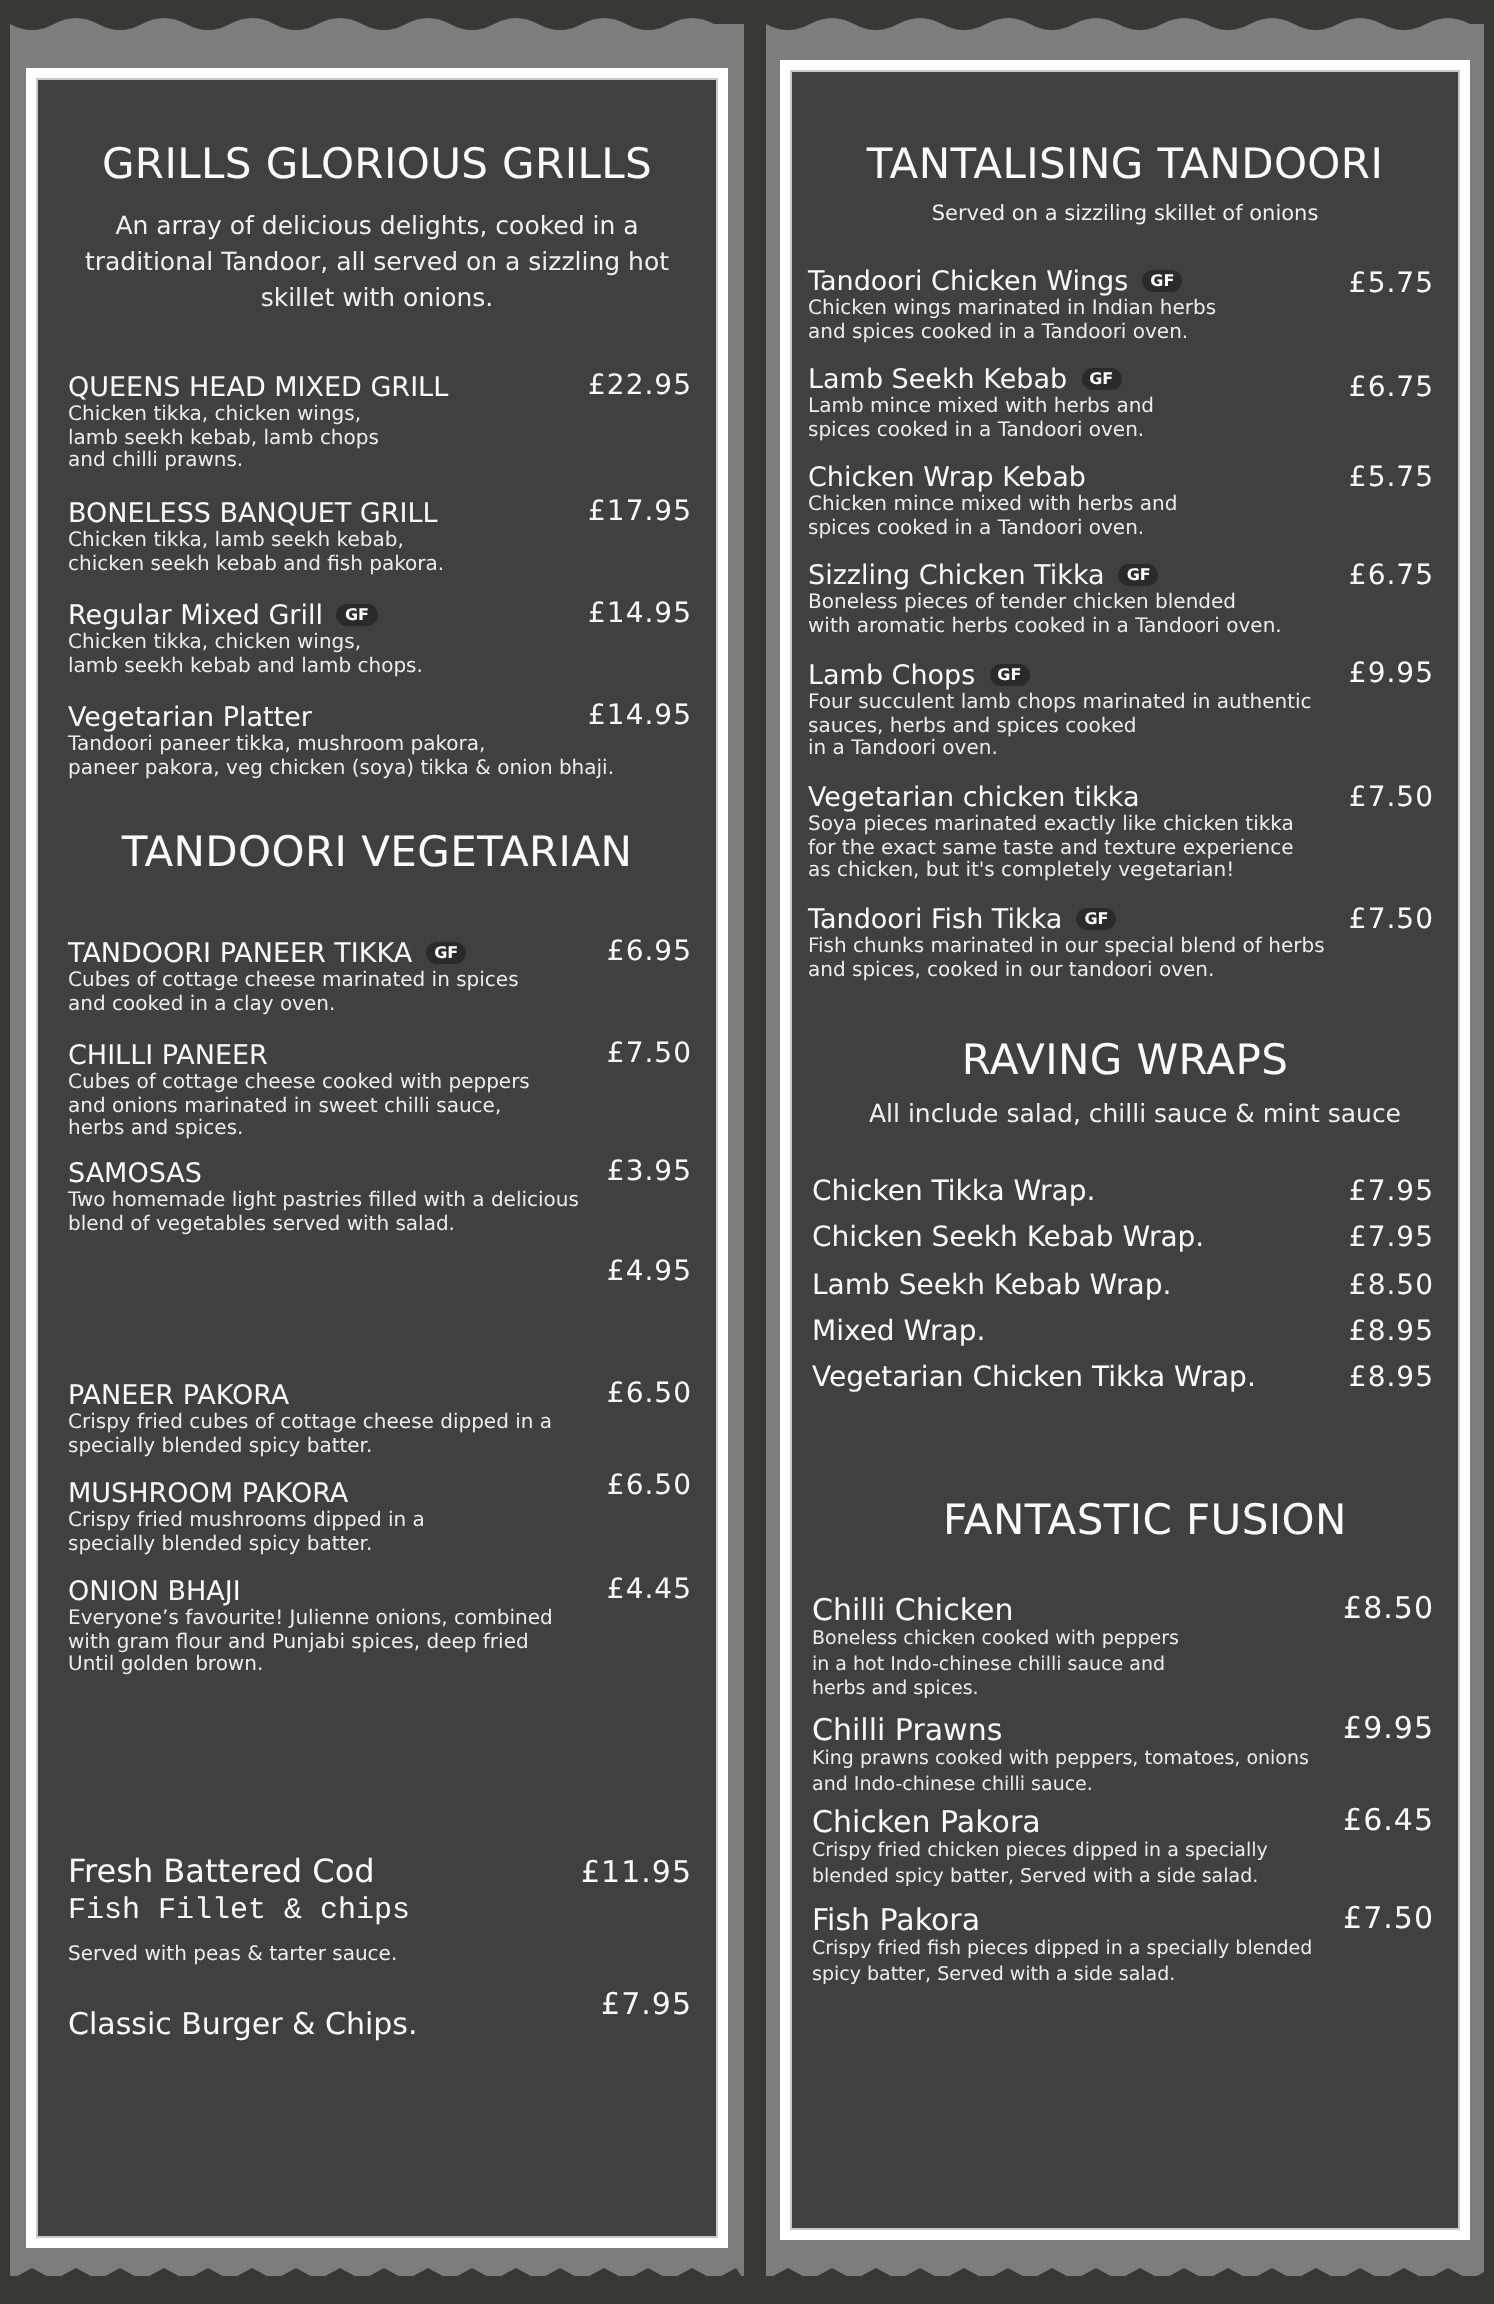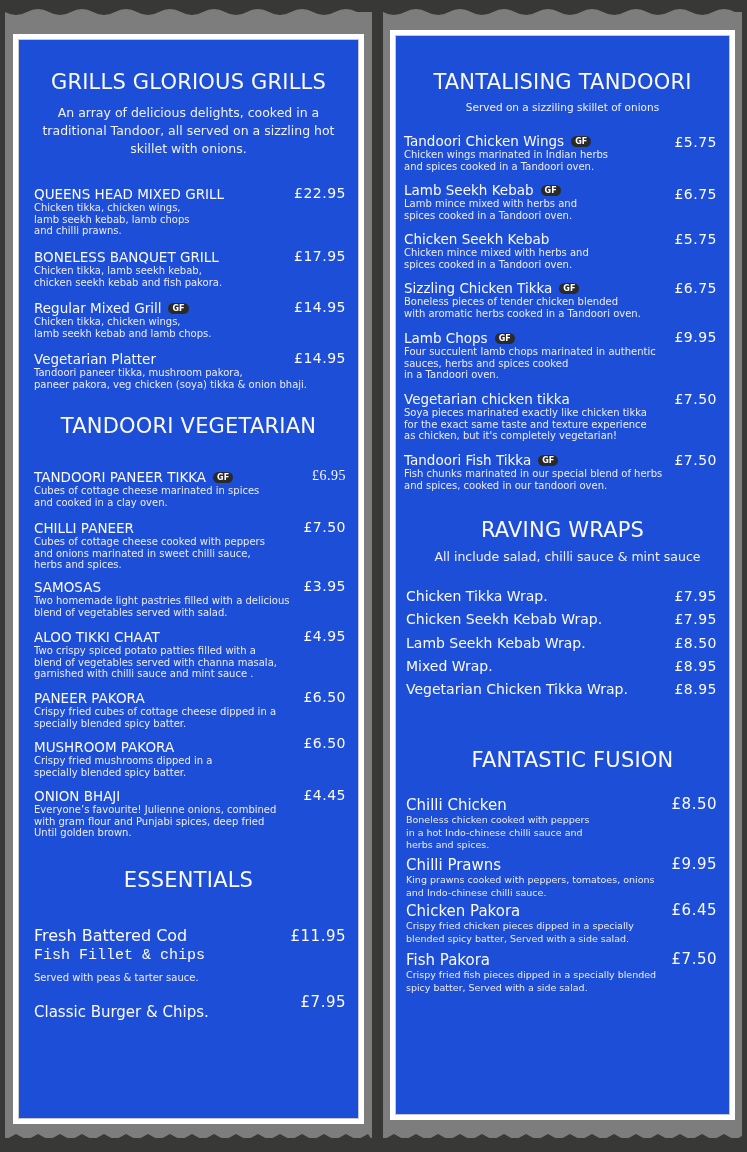--- a/index.html
+++ b/index.html
@@ -6,21 +6,21 @@
   body {
     width:747px; height:1152px; background:#383836; position:relative; overflow:hidden;
     font-family:"DejaVu Sans", sans-serif; color:#f2f2f2;
   }
   .panel { position:absolute; top:8px; background:#7d7d7d; }
   .panel.left { left:5px; width:367px; height:1130px; }
   .panel.right { left:383px; width:359px; height:1130px; }
   .zig { position:absolute; left:0; width:100%; height:12px; }
   .zig.top { top:-4px; }
   .zig.bottom { bottom:-6px; }
-  .frame { position:absolute; border:5px solid #ffffff; background:#1d4ed8; box-sizing:border-box; }
+  .frame { position:absolute; border:5px solid #ffffff; background:#404040; box-sizing:border-box; }
   .panel.left .frame { left:8px; top:26px; width:351px; height:1090px; }
   .panel.right .frame { left:7px; top:22px; width:345px; height:1090px; }
   .frame-inner { position:absolute; left:0; top:0; right:0; bottom:0; border:1px solid #c8c8c8; }
   .sec-title { position:absolute; left:0; right:0; text-align:center; font-size:21px; letter-spacing:0.2px; color:#fafafa; white-space:nowrap; }
   .sec-sub { position:absolute; left:0; right:0; text-align:center; font-size:12.5px; line-height:18px; color:#f0f0f0; }
   .item { position:absolute; }
   .iname { font-size:13.5px; white-space:nowrap; line-height:16px; color:#fafafa; }
   .idesc { font-size:10px; line-height:11.5px; color:#ececec; white-space:pre-line; }
   .price { position:absolute; font-size:14px; color:#fafafa; letter-spacing:0.5px; text-align:right; }
   .gf { display:inline-block; background:#2a2a2a; color:#ffffff; font-size:8px; font-weight:bold; line-height:11px; padding:0 4px; border-radius:6px; margin-left:7px; vertical-align:2px; }
@@ -70,43 +70,37 @@
       </div>
       <div class="price" style="right:12px; top:310px;">£14.95</div>
 
       <div class="sec-title" style="top:374px;">TANDOORI VEGETARIAN</div>
 
       <div class="item" style="left:15px; top:429px; width:300px;">
         <div class="iname"><span>TANDOORI PANEER TIKKA</span><span class="gf">GF</span></div>
         <div class="idesc">Cubes of cottage cheese marinated in spices
 and cooked in a clay oven.</div>
       </div>
-      <div class="price" style="right:12px; top:428px;font-family:Liberation Serif, serif;">£6.95</div>
+      <div class="price" style="right:12px; top:428px;">£6.95</div>
 
       <div class="item" style="left:15px; top:480px; width:300px;">
         <div class="iname">CHILLI PANEER</div>
         <div class="idesc">Cubes of cottage cheese cooked with peppers
 and onions marinated in sweet chilli sauce,
 herbs and spices.</div>
       </div>
       <div class="price" style="right:12px; top:479px;">£7.50</div>
 
       <div class="item" style="left:15px; top:539px; width:300px;">
         <div class="iname">SAMOSAS</div>
         <div class="idesc">Two homemade light pastries filled with a delicious
 blend of vegetables served with  salad.</div>
       </div>
       <div class="price" style="right:12px; top:538px;">£3.95</div>
 
-      <div class="item" style="left:15px; top:589px; width:300px;">
-        <div class="iname">ALOO TIKKI CHAAT</div>
-        <div class="idesc">Two crispy spiced potato patties filled with a
-blend of vegetables served with channa masala,
-garnished with chilli sauce and mint sauce .</div>
-      </div>
       <div class="price" style="right:12px; top:588px;">£4.95</div>
 
       <div class="item" style="left:15px; top:650px; width:300px;">
         <div class="iname">PANEER PAKORA</div>
         <div class="idesc">Crispy fried cubes of cottage cheese dipped in a
 specially blended spicy batter.</div>
       </div>
       <div class="price" style="right:12px; top:649px;">£6.50</div>
 
       <div class="item" style="left:15px; top:699px; width:300px;">
@@ -117,21 +111,20 @@
       <div class="price" style="right:12px; top:695px;">£6.50</div>
 
       <div class="item" style="left:15px; top:748px; width:300px;">
         <div class="iname">ONION BHAJI</div>
         <div class="idesc">Everyone’s favourite! Julienne onions, combined
 with gram flour and Punjabi spices, deep fried
 Until golden brown.</div>
       </div>
       <div class="price" style="right:12px; top:747px;">£4.45</div>
 
-      <div class="sec-title" style="top:828px;">ESSENTIALS</div>
 
       <div class="item" style="left:15px; top:886px; width:260px;">
         <div class="iname" style="font-size:16px; line-height:20px;">Fresh Battered Cod</div>
         <div class="iname" style="font-size:15px; line-height:20px;font-family:Liberation Mono, monospace;">Fish Fillet &amp; chips</div>
         <div class="idesc" style="margin-top:6px;">Served with peas &amp; tarter sauce.</div>
       </div>
       <div class="price" style="right:12px; top:887px; font-size:15px;">£11.95</div>
 
       <div class="item" style="left:15px; top:964px; width:260px;">
         <div class="iname" style="font-size:15px;">Classic Burger &amp; Chips.</div>
@@ -163,21 +156,21 @@
       <div class="price" style="right:12px; top:98px;">£5.75</div>
 
       <div class="item" style="left:8px; top:146px; width:270px;">
         <div class="iname"><span>Lamb Seekh Kebab</span><span class="gf">GF</span></div>
         <div class="idesc">Lamb mince mixed with herbs and
 spices cooked in a Tandoori oven.</div>
       </div>
       <div class="price" style="right:12px; top:150px;">£6.75</div>
 
       <div class="item" style="left:8px; top:195px; width:270px;">
-        <div class="iname">Chicken Seekh Kebab</div>
+        <div class="iname">Chicken Wrap Kebab</div>
         <div class="idesc">Chicken mince mixed with herbs and
 spices cooked in a Tandoori oven.</div>
       </div>
       <div class="price" style="right:12px; top:195px;">£5.75</div>
 
       <div class="item" style="left:8px; top:244px; width:300px;">
         <div class="iname"><span>Sizzling Chicken Tikka</span><span class="gf">GF</span></div>
         <div class="idesc">Boneless pieces of tender chicken blended
 with aromatic herbs cooked in a Tandoori oven.</div>
       </div>

